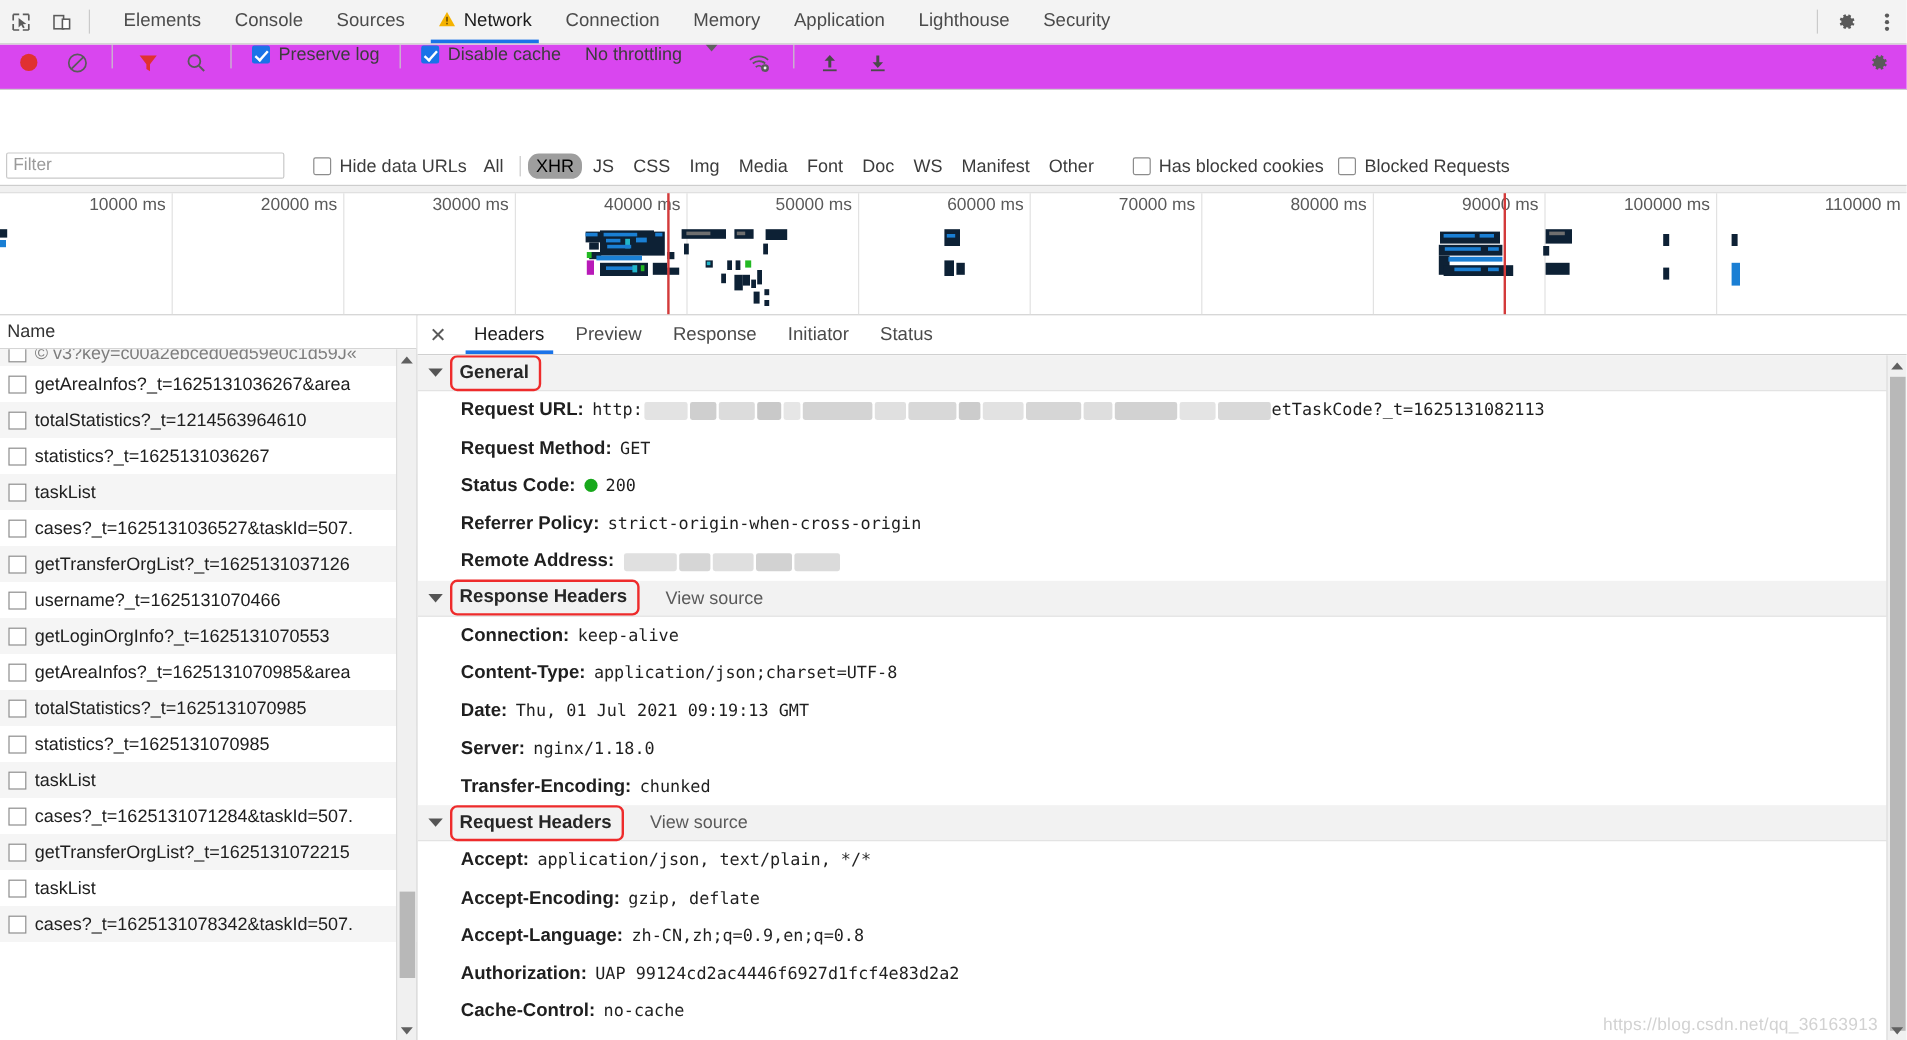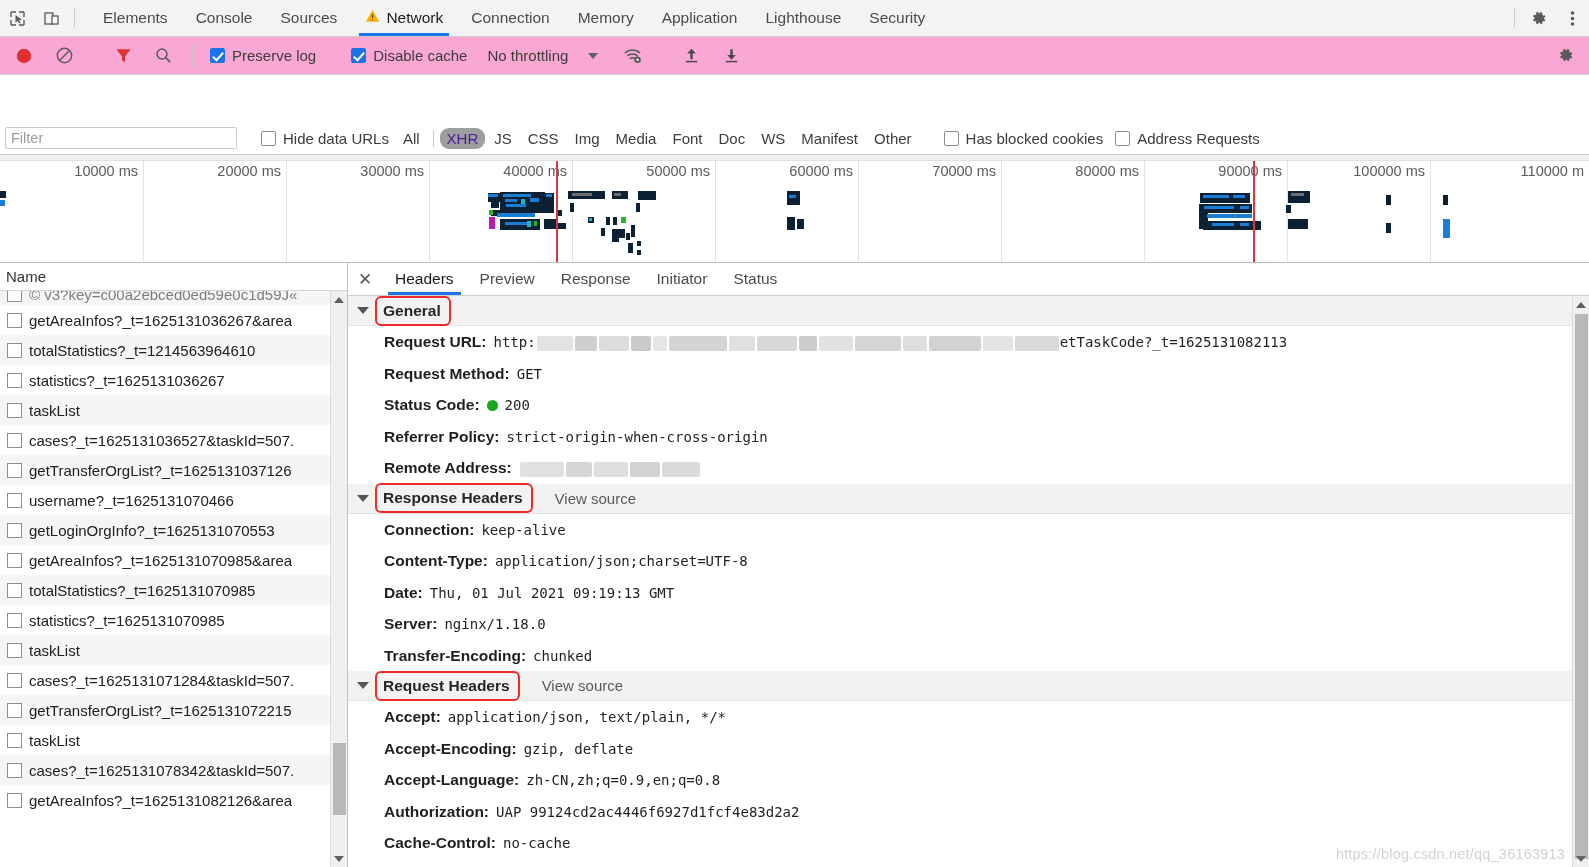--- a/index.html
+++ b/index.html
@@ -34,23 +34,23 @@
   .tab.active { color: #1a1a1a; }
   .tab.active::after {
     content: ""; position: absolute; left: 8px; right: 8px; bottom: 0;
     height: 3px; background: #1a73e8;
   }
   .tab-right { margin-left: auto; display: flex; align-items: stretch; }
   .warn-tri { display: inline-block; }
 
   
   .nettoolbar {
-    height: 38px; min-height: 38px; background: #f9a8d4;
+    height: 38px; min-height: 38px; background: #d946ef;
     border-bottom: 1px solid #cdcdcd;
-    display: flex; align-items: center; padding: 0 6px; gap: 4px;
+    display: flex; align-items: flex-start; padding: 0 6px; gap: 4px;
   }
   .nt-btn { width: 36px; height: 30px; display: flex; align-items: center; justify-content: center; cursor: pointer; }
   .nt-sep { width: 1px; height: 20px; background: #c8c8c8; margin: 0 7px; }
   .chkwrap { display: flex; align-items: center; gap: 7px; cursor: pointer; padding: 0 6px; font-size: 15px; color: #3c3c3c; white-space: nowrap; }
   .cbox { width: 15px; height: 15px; border: 1px solid #8c8c8c; background: #fff; border-radius: 2px; display: inline-block; position: relative; flex: none; }
   .cbox.on { background: #1a73e8; border-color: #1a73e8; }
   .cbox.on::after {
     content: ""; position: absolute; left: 4px; top: 0.5px;
     width: 4px; height: 9px; border: solid #fff; border-width: 0 2px 2px 0;
     transform: rotate(42deg);
@@ -70,21 +70,21 @@
     border: 1px solid #c9c9c9; border-radius: 2px; background: #fff;
     font-size: 14.5px; color: #222; padding: 0 5px;
     font-family: "Liberation Sans", sans-serif;
   }
   .filter-input::placeholder { color: #9a9a9a; }
   .fb-gap { width: 18px; }
   .ftype {
     font-size: 15px; color: #3c3c3c; padding: 2px 7px; border-radius: 9px;
     cursor: pointer; white-space: nowrap; margin: 0 1px;
   }
-  .ftype.sel { background: #9e9e9e; color: #4c1d95; }
+  .ftype.sel { background: #9e9e9e; color: #000000; }
   .fb-sep { width: 1px; height: 17px; background: #c8c8c8; margin: 0 5px; }
 
   
   .overview { height: 108px; min-height: 108px; background: #fff; position: relative; border-bottom: 1px solid #bdbdbd; overflow: hidden; }
   .ov-topstrip { position: absolute; left: 0; right: 0; top: 0; height: 6px; background: #f0f0f0; border-bottom: 1px solid #e0e0e0; }
   .ov-grid { position: absolute; inset: 0; }
   .ov-div { position: absolute; top: 6px; bottom: 0; width: 1px; background: #e2e2e2; }
   .ov-tick { position: absolute; top: 8px; font-size: 14.5px; color: #5a5a5a; transform: translateX(-100%); padding-right: 5px; white-space: nowrap; }
   .ov-bar { position: absolute; background: #0d2135; }
   .ov-bar.blue { background: #1a7fd4; }
@@ -323,21 +323,21 @@
     <span class="ftype">WS</span>
     <span class="ftype">Manifest</span>
     <span class="ftype">Other</span>
     <span class="fb-gap"></span>
     <label class="chkwrap">
       <span class="cbox"></span>
       <span>Has blocked cookies</span>
     </label>
     <label class="chkwrap">
       <span class="cbox"></span>
-      <span>Address Requests</span>
+      <span>Blocked Requests</span>
     </label>
   </div>
 
   <div class="overview">
     <div class="ov-topstrip"></div>
     <div class="ov-grid">
       <div class="ov-div" style="left:143px"></div>
         <div class="ov-div" style="left:286px"></div>
       <div class="ov-div" style="left:429px"></div>
         <div class="ov-div" style="left:572px"></div>
@@ -504,24 +504,20 @@
               <span class="rowtxt">getTransferOrgList?_t=1625131072215</span>
             </div>
           <div class="row">
               <span class="rowbox"></span>
               <span class="rowtxt">taskList</span>
             </div>
           <div class="row">
               <span class="rowbox"></span>
               <span class="rowtxt">cases?_t=1625131078342&amp;taskId=507.</span>
             </div>
-          <div class="row">
-              <span class="rowbox"></span>
-              <span class="rowtxt">getAreaInfos?_t=1625131082126&amp;area</span>
-            </div>
         </div>
         <div class="vscroll">
           <div class="vs-arrow">
               <span class="tri-up"></span>
             </div>
           <div class="vs-thumb" style="top:452px;height:72px"></div>
           <div class="vs-arrow bot">
               <span class="tri-dn"></span>
             </div>
         </div>

